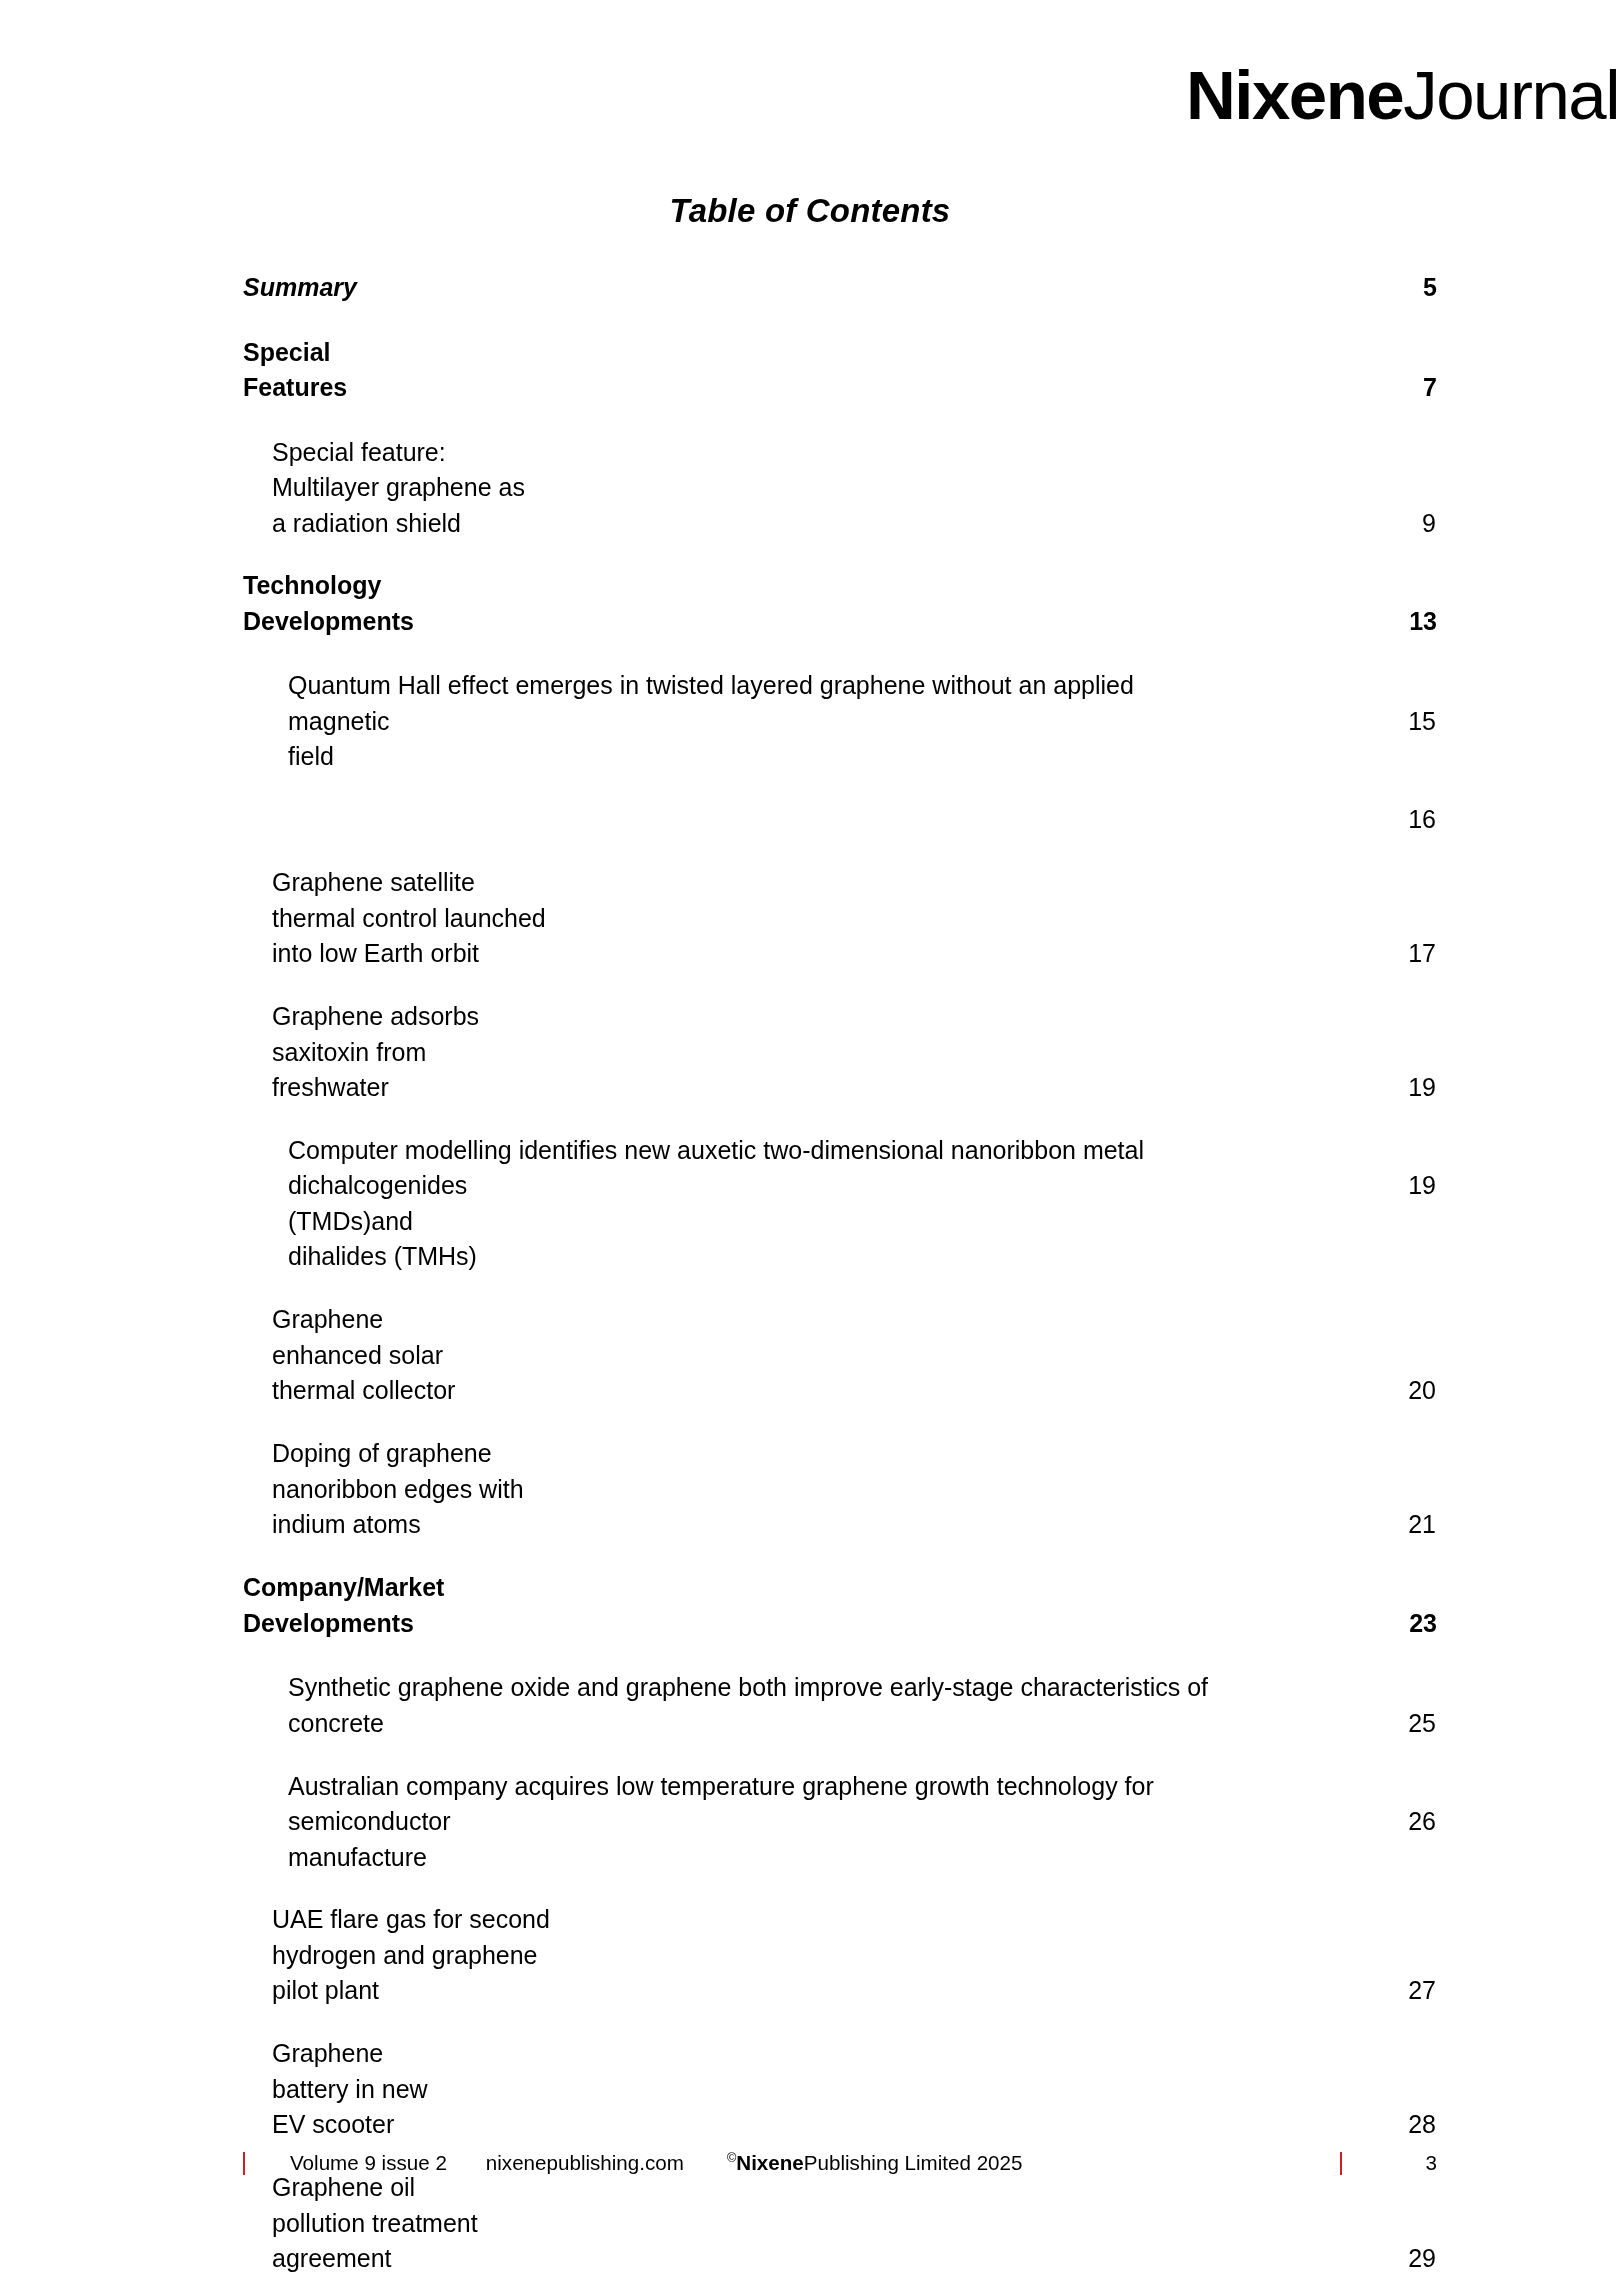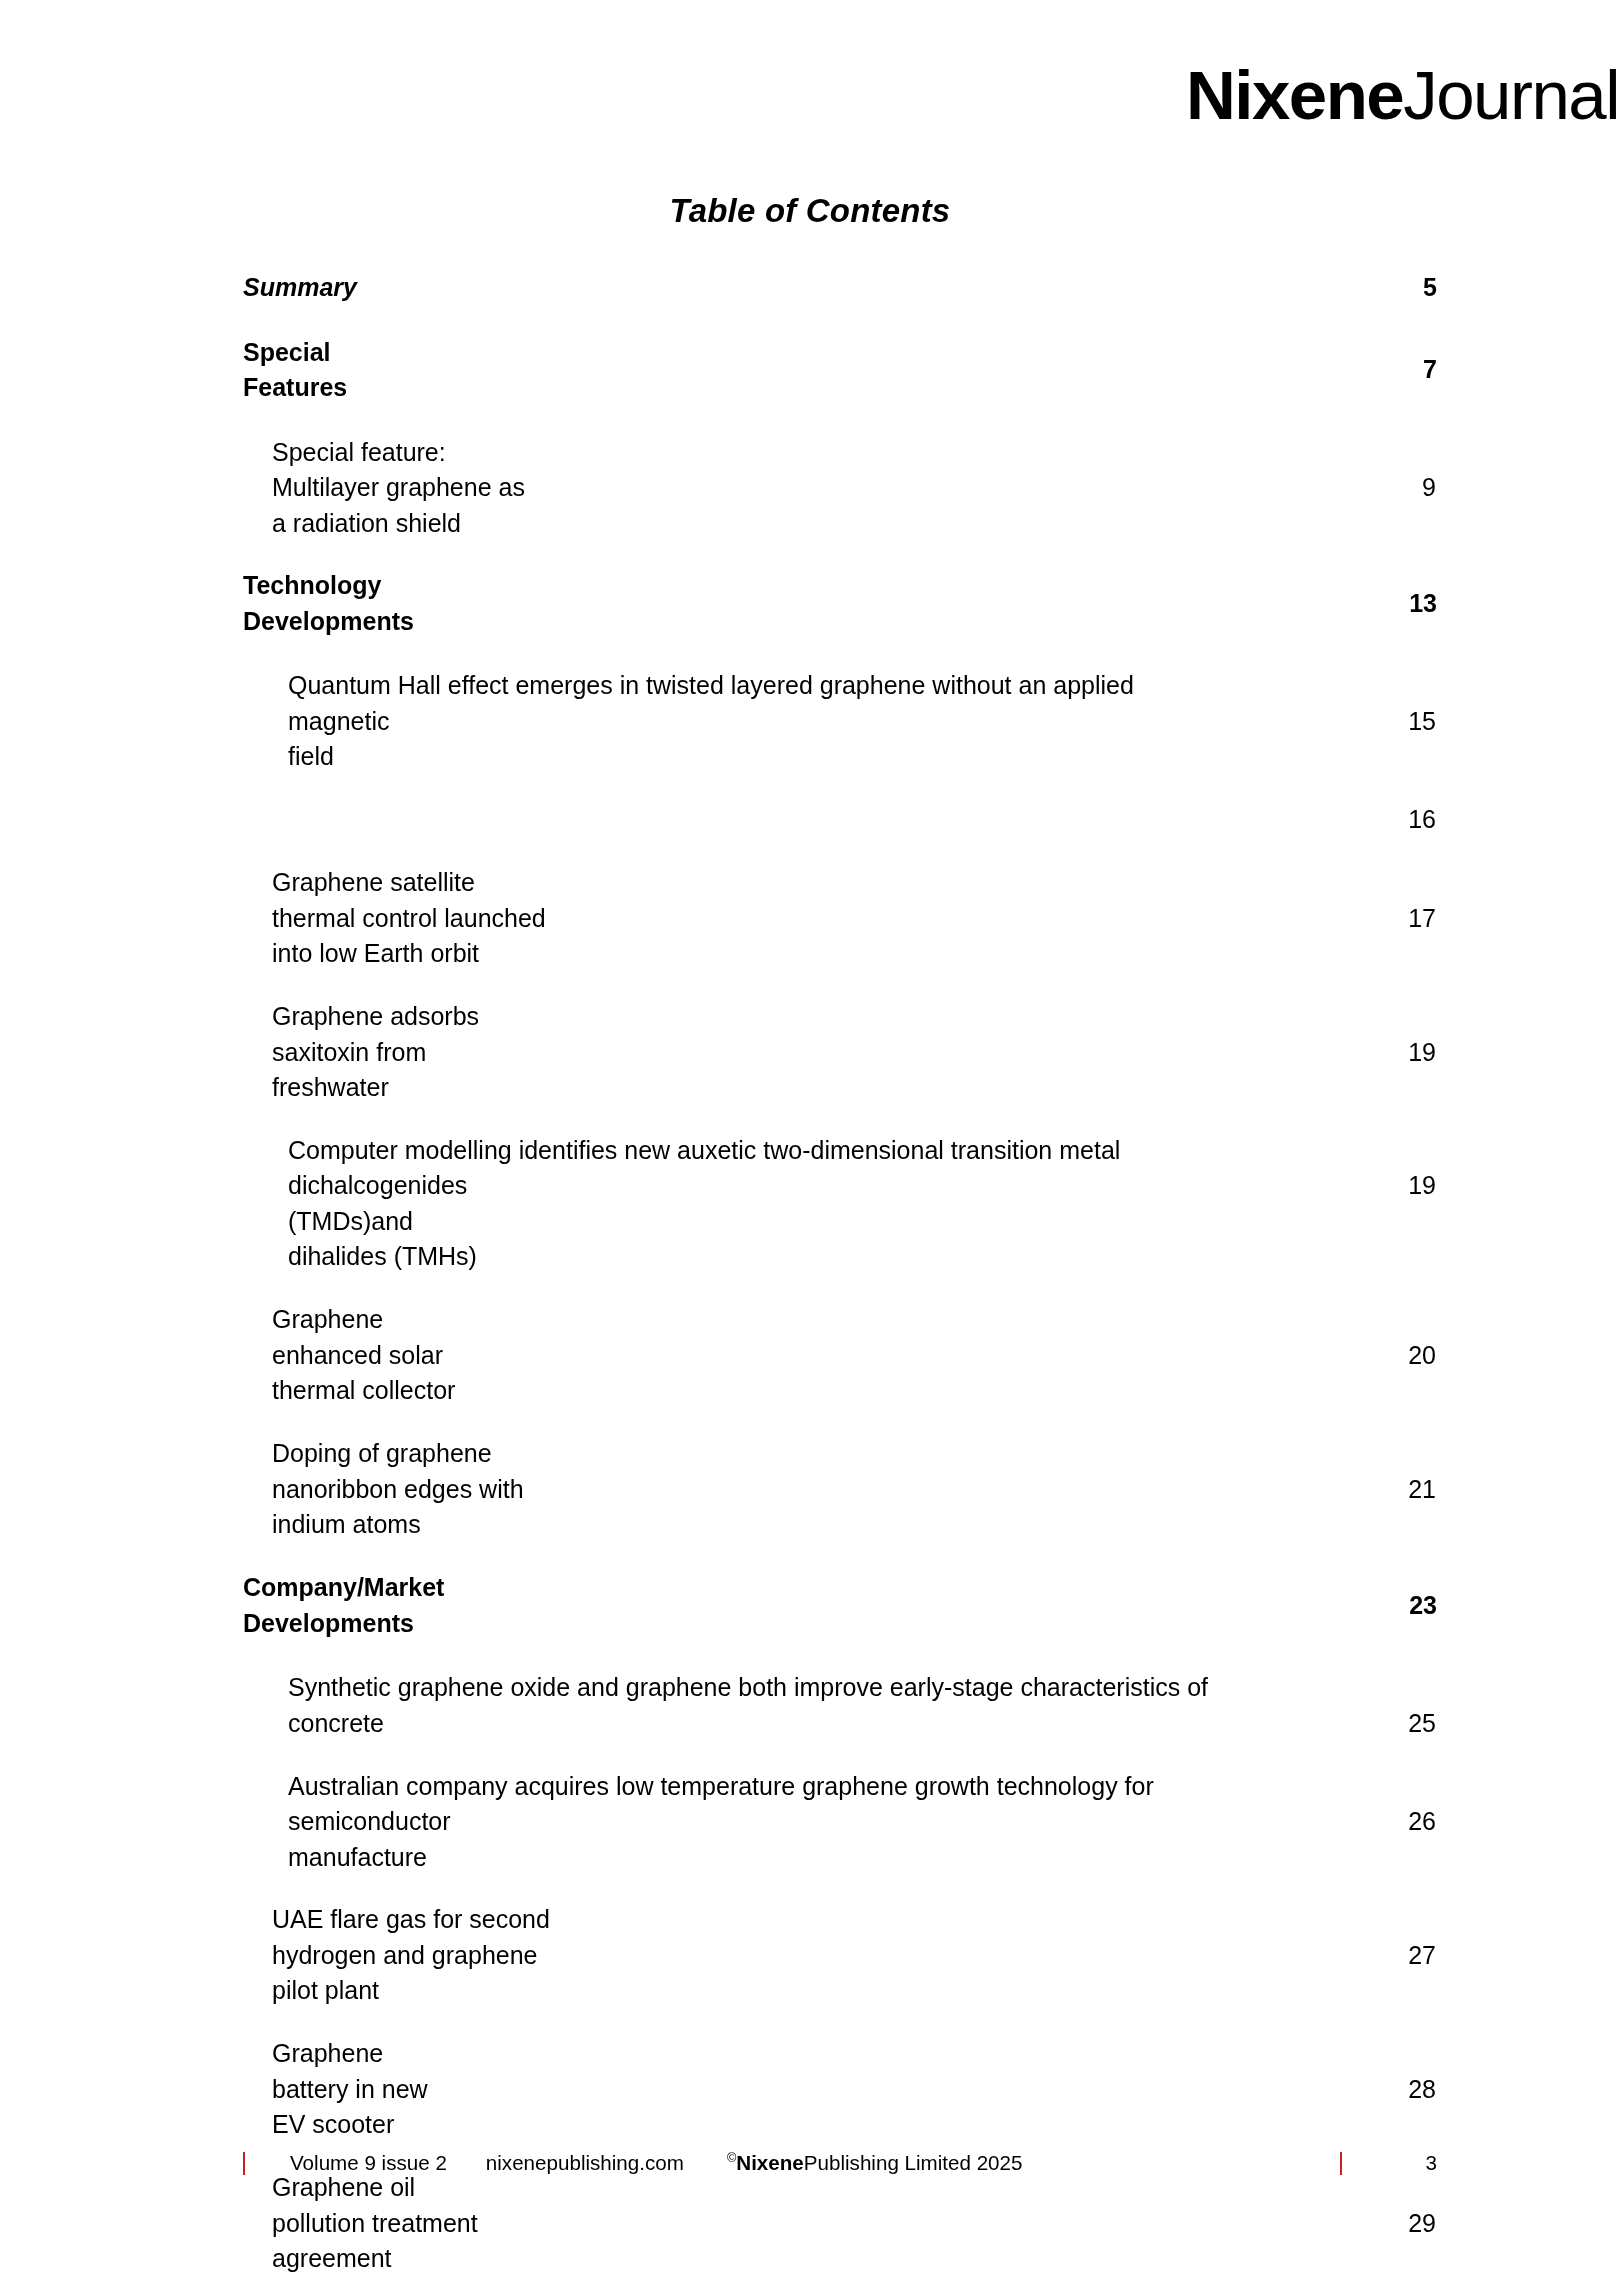--- a/index.html
+++ b/index.html
@@ -55,21 +55,21 @@
   
   .toc {
     position: absolute;
     top: 270px;
     left: 243px;
     width: 1194px;
   }
 
   .entry {
     display: flex;
-    align-items: center;
+    align-items: flex-end;
     margin-bottom: 27.4px;
     font-size: 25px;
     line-height: 1.42;
   }
   .entry:last-child { margin-bottom: 0; }
 
   
   .entry.lvl1 {
     font-weight: 700;
     margin-left: 0;
@@ -204,21 +204,21 @@
         <span class="leader">...........................................................................................................................................................................................................</span>
         <span class="pageno">17</span>
       </div>
       <div class="entry lvl2">
         <span class="label">Graphene adsorbs saxitoxin from freshwater</span>
         <span class="leader">...........................................................................................................................................................................................................</span>
         <span class="pageno">19</span>
       </div>
       <div class="entry lvl2 wrap">
         <div class="wline">
-          <span class="label">Computer modelling identifies new auxetic two-dimensional transition metal</span>
+          <span class="label">Computer modelling identifies new auxetic two-dimensional nanoribbon metal</span>
         </div>
         <div class="wline">
           <span class="label">dichalcogenides (TMDs)and dihalides (TMHs)</span>
           <span class="leader">...........................................................................................................................................................................................................</span>
           <span class="pageno">19</span>
         </div>
       </div>
       <div class="entry lvl2">
         <span class="label">Graphene enhanced solar thermal collector</span>
         <span class="leader">...........................................................................................................................................................................................................</span>

